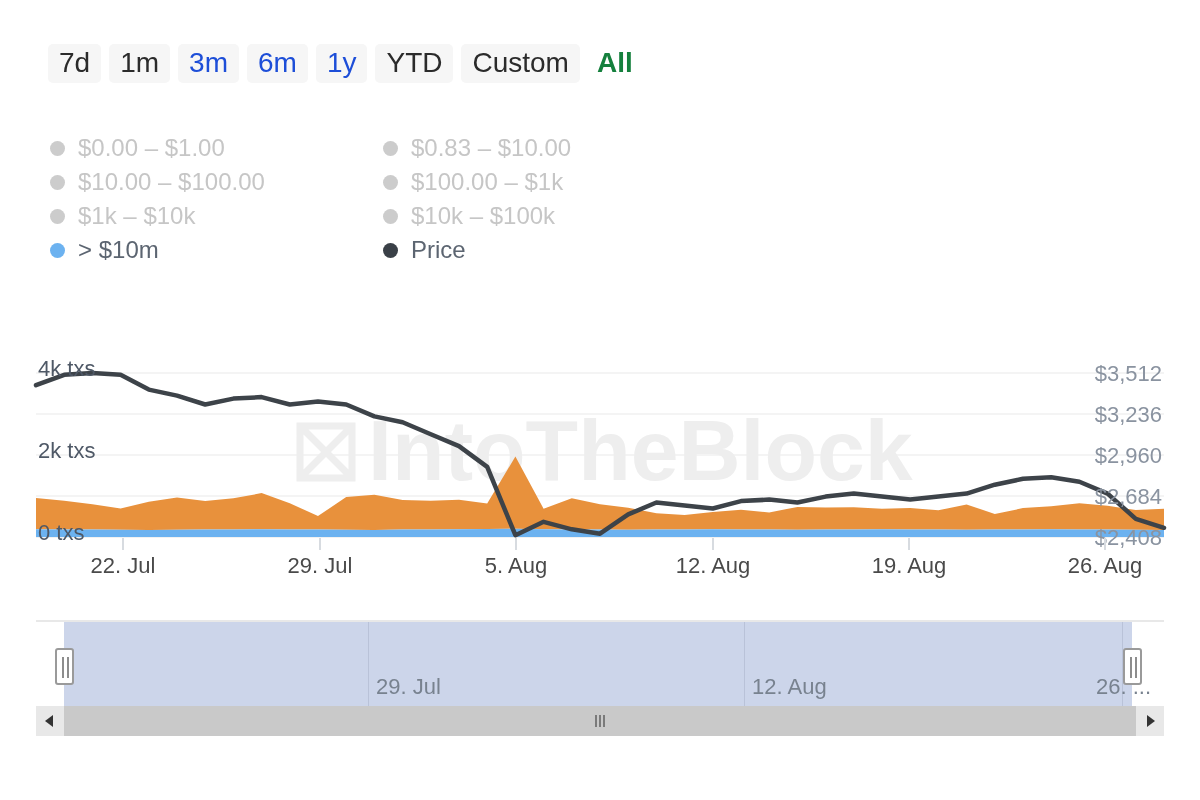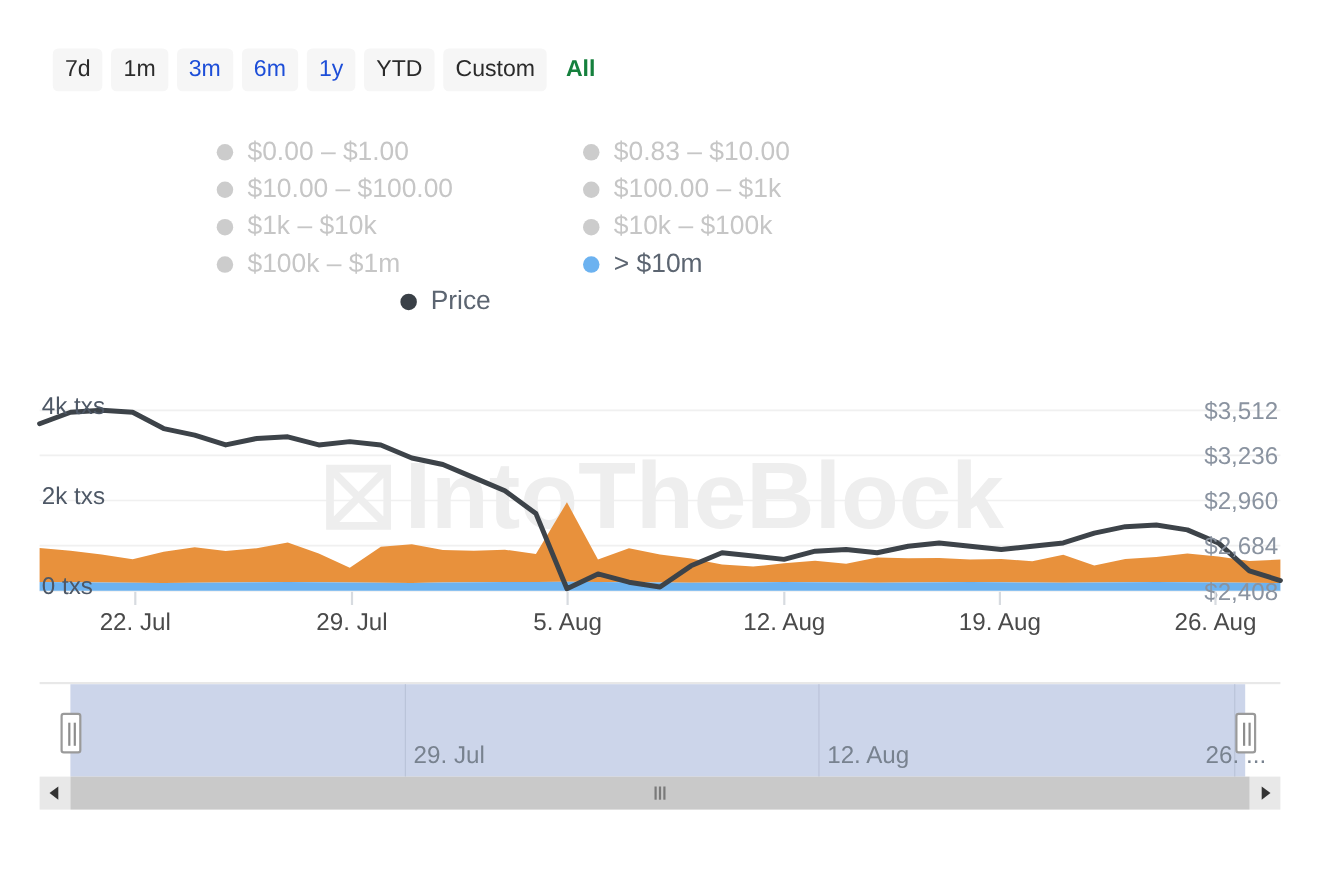--- a/index.html
+++ b/index.html
@@ -14,40 +14,40 @@
 
   
   #range-selector {
     position:absolute; left:48px; top:44px;
     display:flex; align-items:center; gap:8px;
   }
   .range-btn {
     background:#f6f6f6;
     border:none; border-radius:5px;
     padding:7px 11px 8px 11px;
-    font-size:21px; line-height:24px;
+    font-size:28px; line-height:24px;
     color:#2b2b2b;
     font-family:"Liberation Sans", sans-serif;
     cursor:pointer;
     white-space:nowrap;
   }
   .range-btn.disabled { color:#1d4ed8; cursor:default; }
   .range-btn.selected {
     background:transparent;
     font-weight:bold;
     color:#15803d;
     padding-left:9px; padding-right:9px;
   }
 
   
   #legend {
-    position:absolute; left:50px; top:121px;
+    position:absolute; left:50px; top:131px;
     width:960px;
     display:flex; flex-wrap:wrap;
-    column-gap:0px; row-gap:0px;justify-content:center;
+    column-gap:0px; row-gap:0px;
   }
   .legend-item {
     width:333px; height:34px;
     display:flex; align-items:center;
     font-size:24px;
     cursor:pointer;
     white-space:nowrap;
   }
   .legend-dot {
     width:15px; height:15px; border-radius:50%;
@@ -180,24 +180,20 @@
       <span class="legend-dot" style="background: rgb(204, 204, 204);"></span>
       <span class="legend-label">$100.00 – $1k</span>
     </div>
     <div class="legend-item off">
       <span class="legend-dot" style="background: rgb(204, 204, 204);"></span>
       <span class="legend-label">$1k – $10k</span>
     </div>
     <div class="legend-item off">
       <span class="legend-dot" style="background: rgb(204, 204, 204);"></span>
       <span class="legend-label">$10k – $100k</span>
-    </div>
-    <div class="legend-item off">
-      <span class="legend-dot" style="background: rgb(204, 204, 204);"></span>
-      <span class="legend-label">$100k – $1m</span>
     </div>
     <div class="legend-item on">
       <span class="legend-dot" style="background: rgb(108, 178, 240);"></span>
       <span class="legend-label">&gt; $10m</span>
     </div>
     <div class="legend-item on">
       <span class="legend-dot" style="background: rgb(58, 64, 71);"></span>
       <span class="legend-label">Price</span>
     </div>
   </div>

